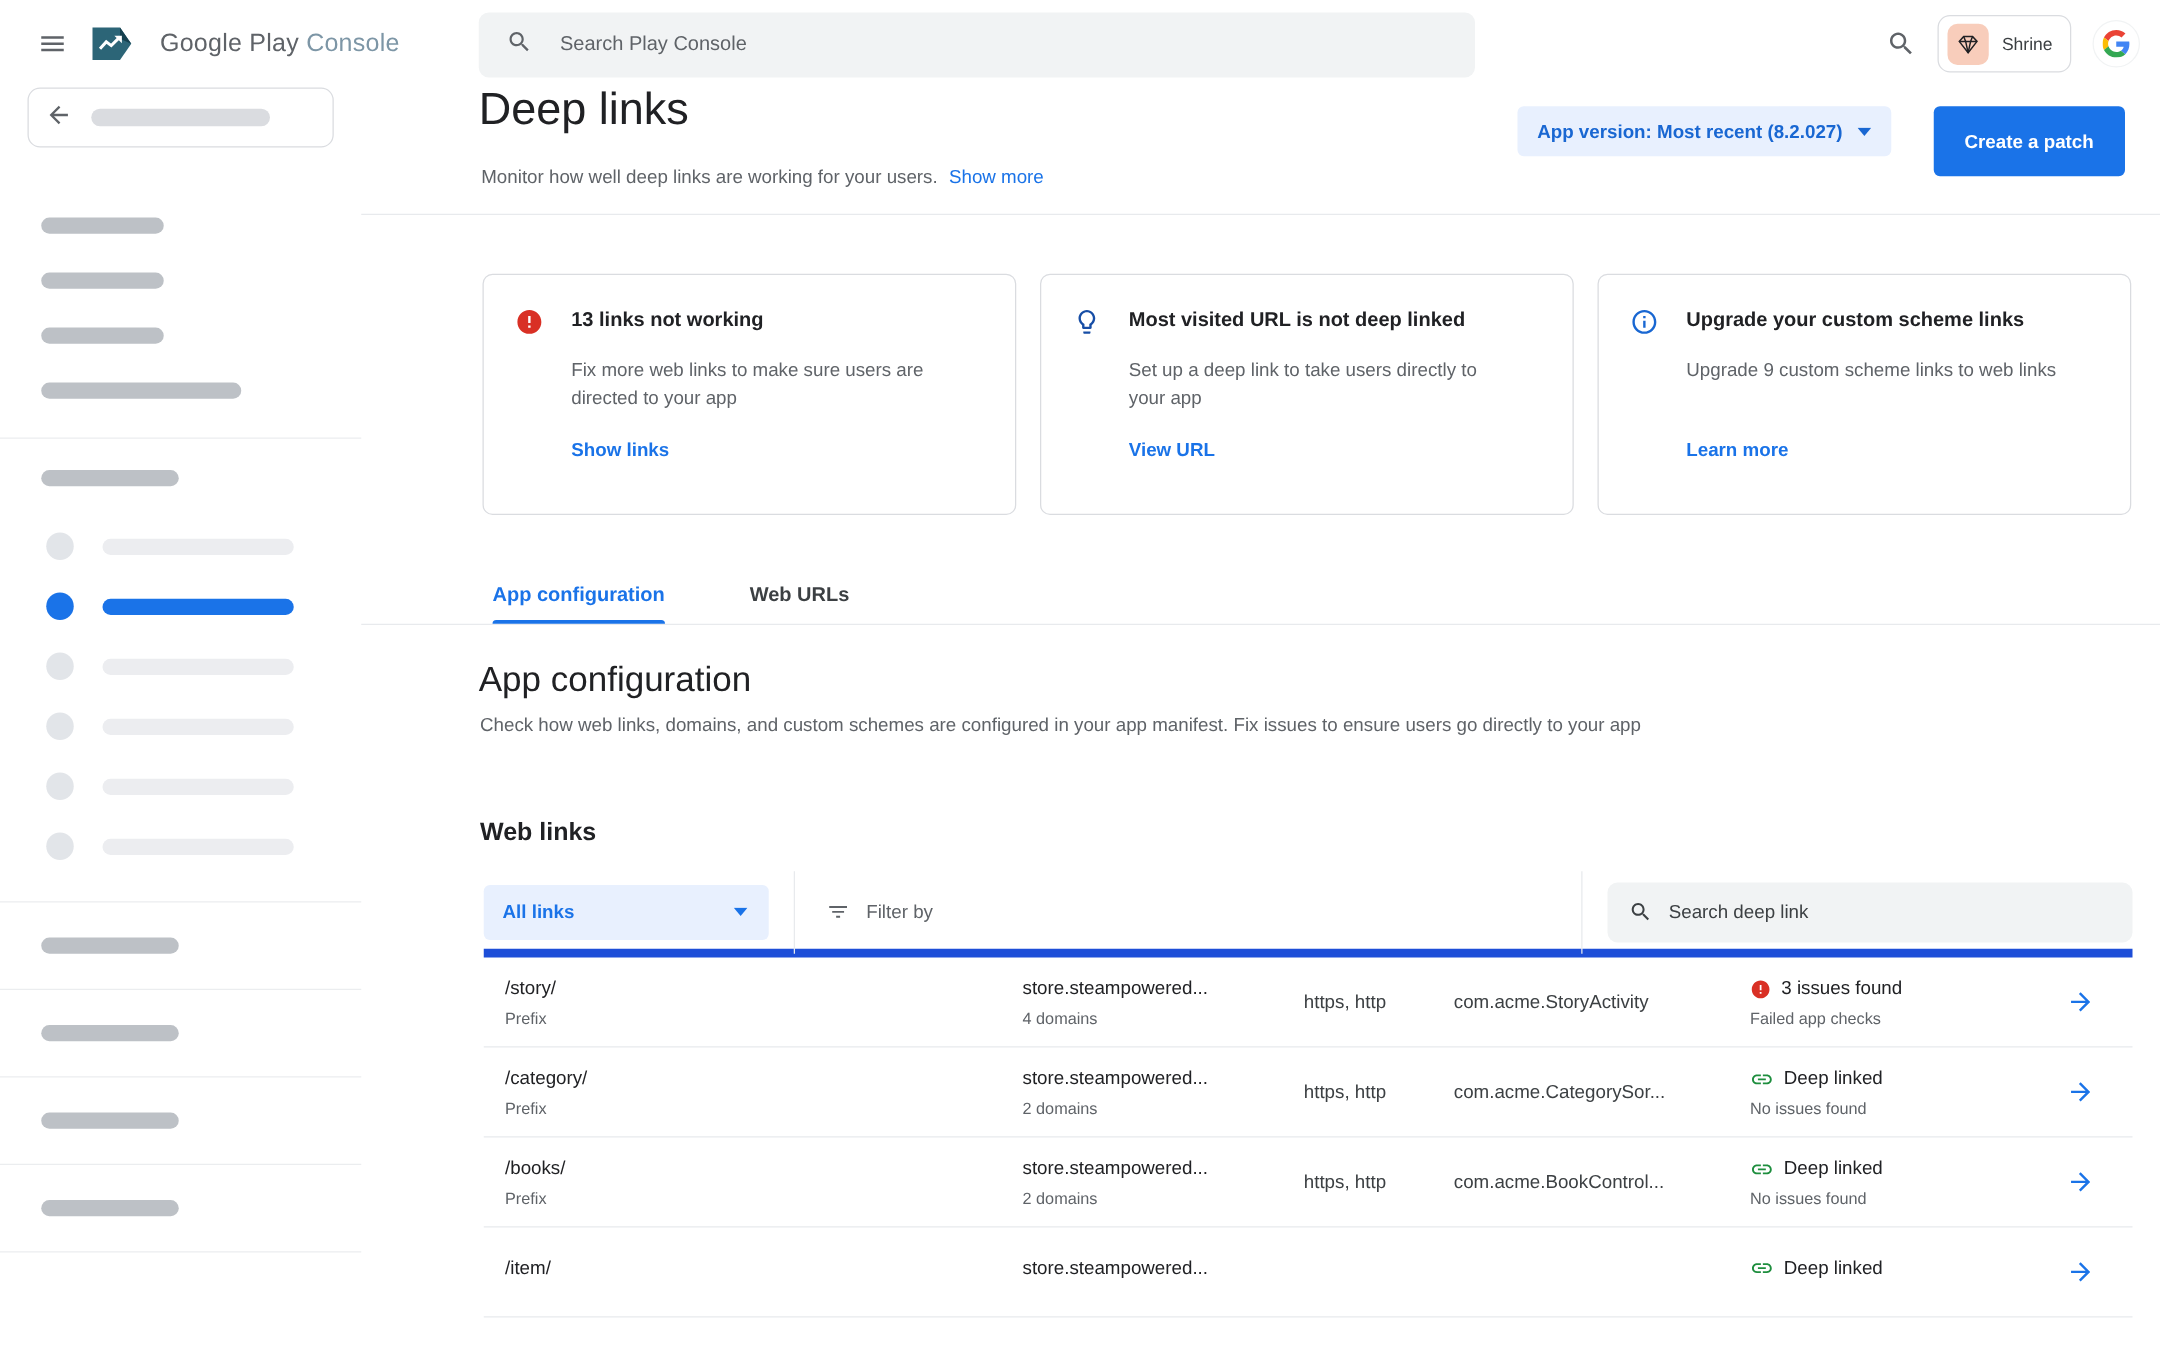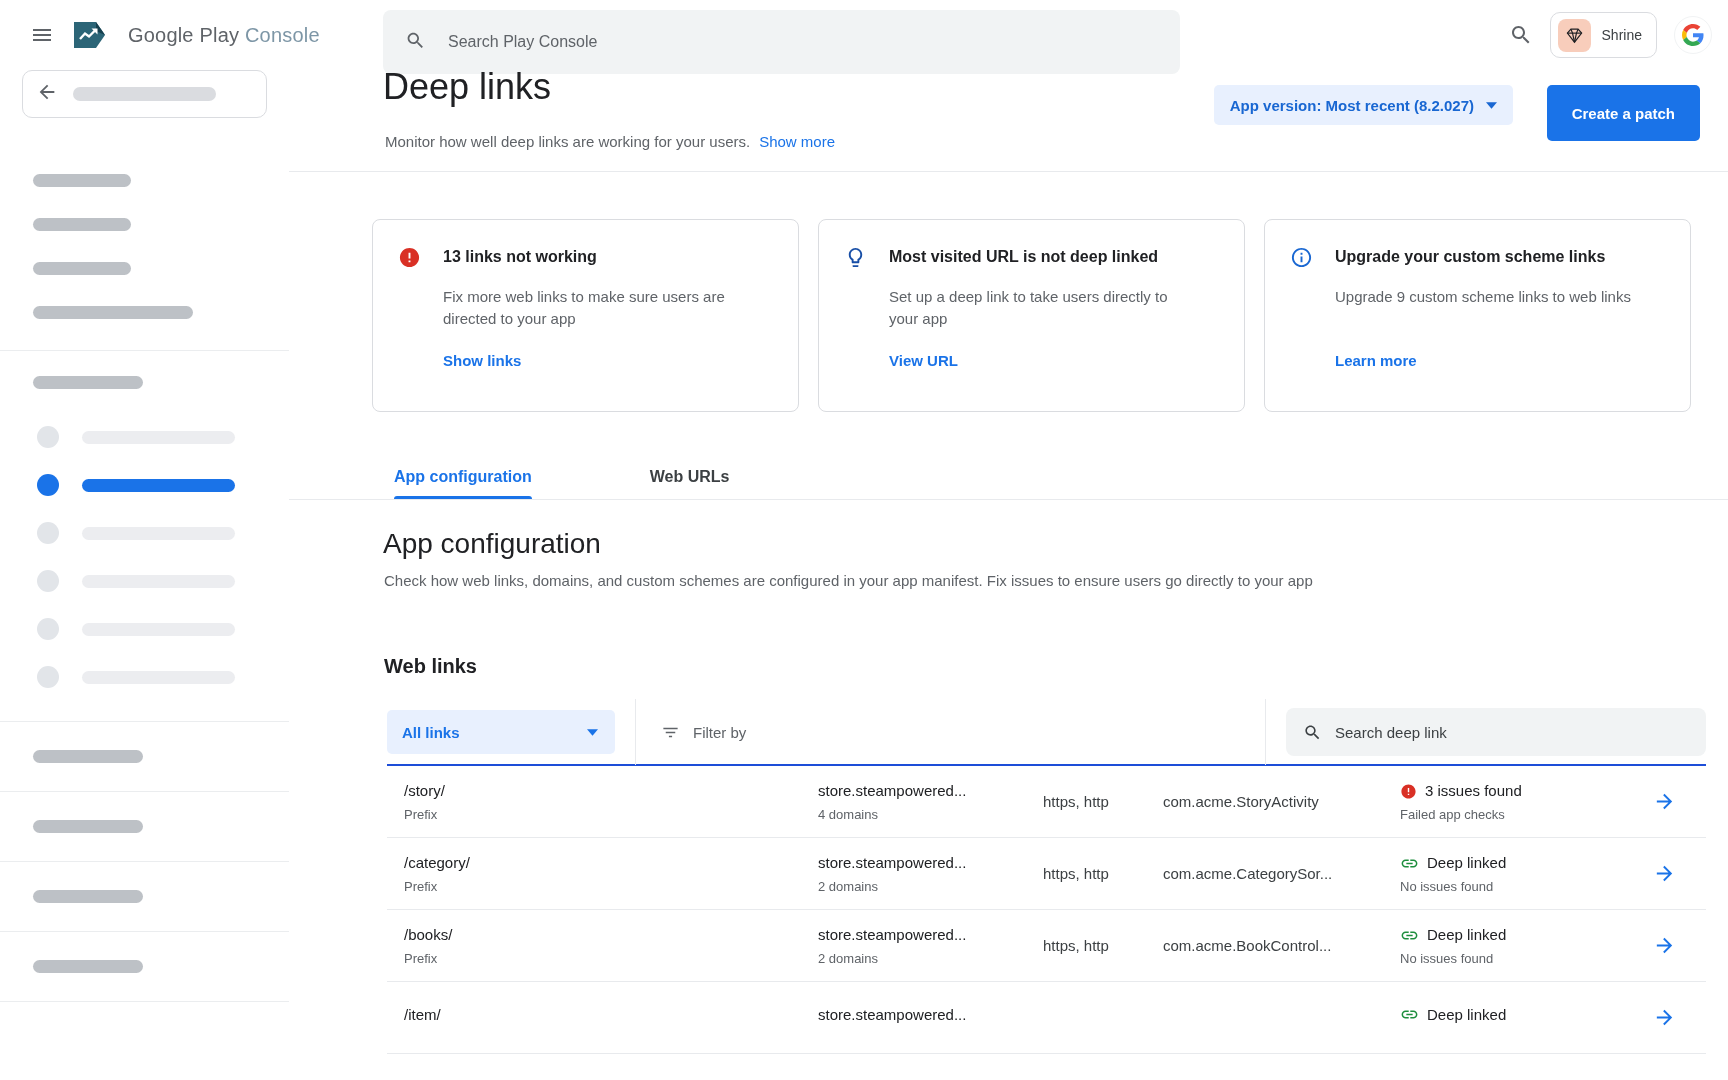--- a/index.html
+++ b/index.html
@@ -27,21 +27,21 @@
   .nav-item { display:flex; align-items:center; height:48px; padding-left:37px; }
   .nav-item .dot { width:22px; height:22px; border-radius:50%; background:#e2e5e9; }
   .nav-item .nav-bar { width:153px; height:13px; border-radius:7px; background:#ecedf0; margin-left:23px; }
   .nav-item.active .dot, .nav-item.active .nav-bar { background:#1a73e8; }
   .sb-sec { height:69px; display:flex; align-items:center; }
   .sb-sec .sk-bar { margin-left:33px; width:110px; }
 
   
   .main { position:relative; width:1439px; height:1080px; }
 
-  .search-field { position:absolute; left:94px; top:10px; width:797px; height:64px;
+  .search-field { position:absolute; left:94px; top:10px; width:797px; height:52px;
     background:#f1f3f4; border-radius:8px; display:flex; align-items:center; padding-left:22px; }
   .search-field input { border:none; outline:none; background:transparent; font-size:16px;
     color:#3c4043; margin-left:22px; width:600px; font-family:"Liberation Sans",sans-serif; }
   .search-field input::placeholder { color:#5f6368; }
   .tb-right { position:absolute; right:16px; top:0; height:70px; display:flex; align-items:center; gap:17px; }
   .icon-btn { cursor:pointer; display:flex; align-items:center; }
   .app-pill { height:46px; border:1px solid #dadce0; border-radius:10px; display:flex;
     align-items:center; padding:0 14px 0 7px; gap:11px; cursor:pointer; background:#fff; }
   .app-icon { width:33px; height:33px; border-radius:8px; background:#f8cdbb;
     display:flex; align-items:center; justify-content:center; }
@@ -53,41 +53,41 @@
   .subtitle-row { position:absolute; left:96px; top:133px; font-size:15px; color:#5f6368; display:flex; gap:9px; }
   .link { color:#1a73e8; cursor:pointer; text-decoration:none; }
   .version-chip { position:absolute; right:215px; top:85px; height:40px; background:#e8f0fe;
     border-radius:5px; display:flex; align-items:center; padding:0 16px; gap:12px; cursor:pointer; }
   .version-chip span { color:#1967d2; font-size:15px; font-weight:700; }
   .primary-btn { position:absolute; right:28px; top:85px; height:56px; background:#1a73e8; color:#fff;
     border:none; border-radius:5px; font-size:15px; font-weight:700; padding:0 25px; cursor:pointer;
     font-family:"Liberation Sans",sans-serif; }
   .hdr-divider { position:absolute; left:0; top:171px; width:1439px; border:none; border-top:1px solid #e8eaed; }
 
-  .cards { position:absolute; left:83px; top:219px; display:flex; gap:19px;border-radius:28px; }
+  .cards { position:absolute; left:97px; top:219px; display:flex; gap:19px;border-radius:28px; }
   .card { width:427px; height:193px; border:1px solid #dadce0; border-radius:8px; position:relative; background:#fff; }
   .card .c-icon { position:absolute; left:25px; top:26px; }
   .card .c-title { position:absolute; left:70px; top:28px; font-size:16px; font-weight:700; color:#202124; }
   .card .c-body { position:absolute; left:70px; top:66px; font-size:15px; color:#5f6368; line-height:22px; max-width:310px; }
   .card .c-action { position:absolute; left:70px; top:132px; font-size:15px; font-weight:700; }
 
   .tabs { position:absolute; left:0; top:458px; width:1439px; height:42px; border-bottom:1px solid #e8eaed;
     display:flex; align-items:flex-end; }
   .tab { font-size:16px; font-weight:700; color:#3c4043; padding-bottom:13px; cursor:pointer; position:relative; }
   .tab.t1 { margin-left:105px; }
-  .tab.t2 { margin-left:118px; }
+  .tab.t2 { margin-left:68px; }
   .tab.active { color:#1a73e8; }
   .tab.active::after { content:""; position:absolute; left:0; right:0; bottom:0; height:3px;
     background:#1a73e8; border-radius:3px 3px 0 0; }
 
   .sec-title { position:absolute; left:94px; top:528px; font-size:28px; font-weight:400; color:#202124; }
   .sec-desc { position:absolute; left:95px; top:572px; font-size:15px; color:#5f6368; }
   .weblinks-title { position:absolute; left:95px; top:655px; font-size:20px; font-weight:700; color:#202124; }
 
-  .toolbar { position:absolute; left:98px; top:700px; width:1319px; height:66px; border-bottom:2px solid #1d4ed8;
+  .toolbar { position:absolute; left:98px; top:700px; width:1319px; height:66px; border-bottom:7px solid #1d4ed8;
     display:flex; align-items:center; }
   .links-pill { width:228px; height:44px; background:#e8f0fe; border-radius:5px; display:flex;
     align-items:center; justify-content:space-between; padding:0 17px 0 15px; cursor:pointer; }
   .links-pill span { color:#1a73e8; font-size:15px; font-weight:700; }
   .vdiv { width:1px; height:66px; background:#e8eaed; }
   .vdiv.d1 { margin-left:20px; }
   .filter-group { display:flex; align-items:center; gap:13px; margin-left:25px; cursor:pointer; }
   .filter-group span { font-size:15px; color:#5f6368; }
   .spacer { flex:1; }
   .dl-search { width:420px; height:48px; background:#f1f3f4; border-radius:8px; display:flex;

